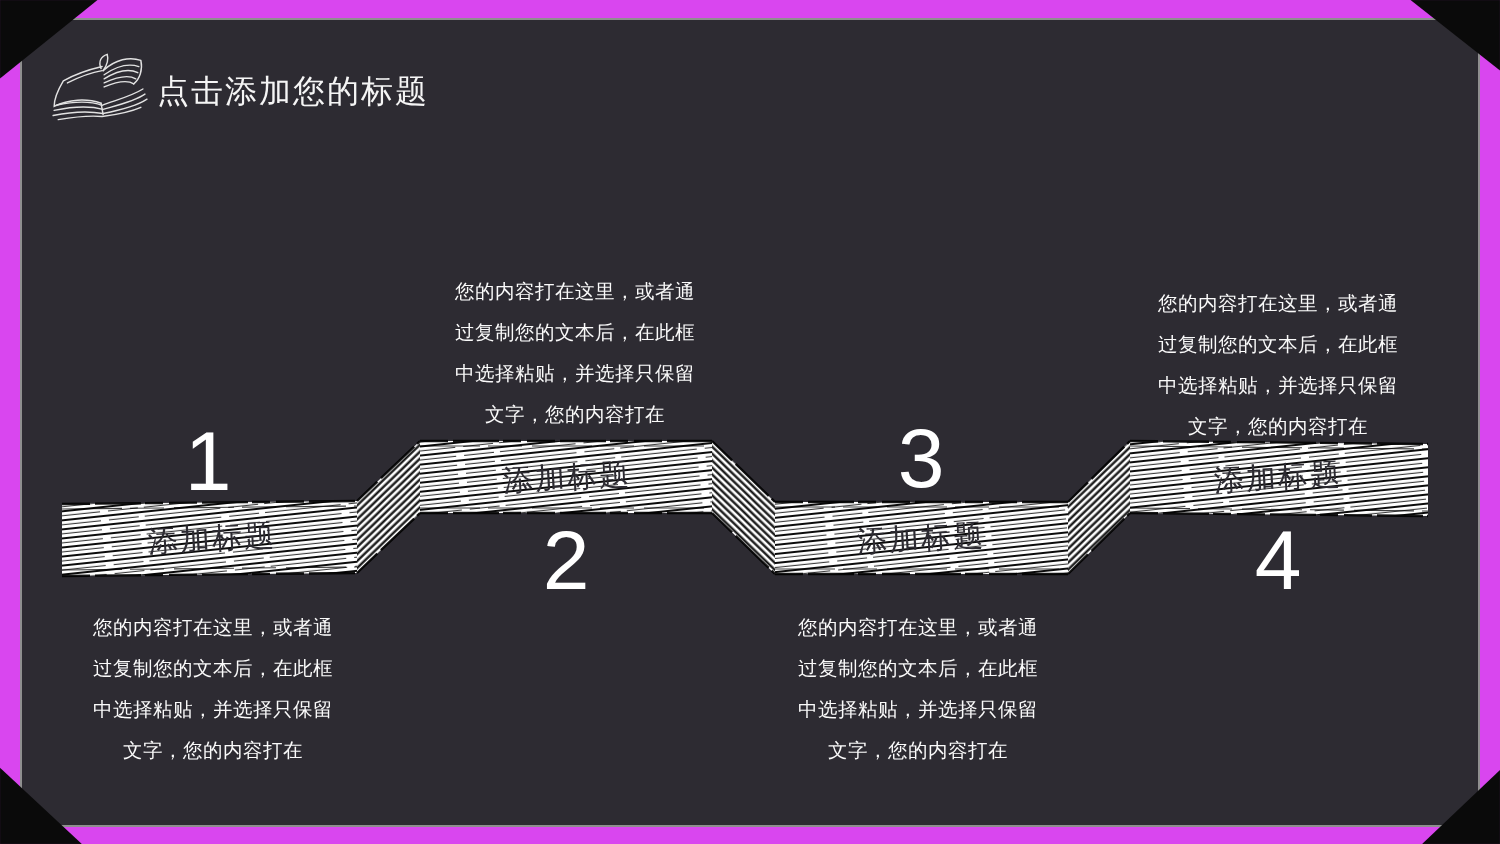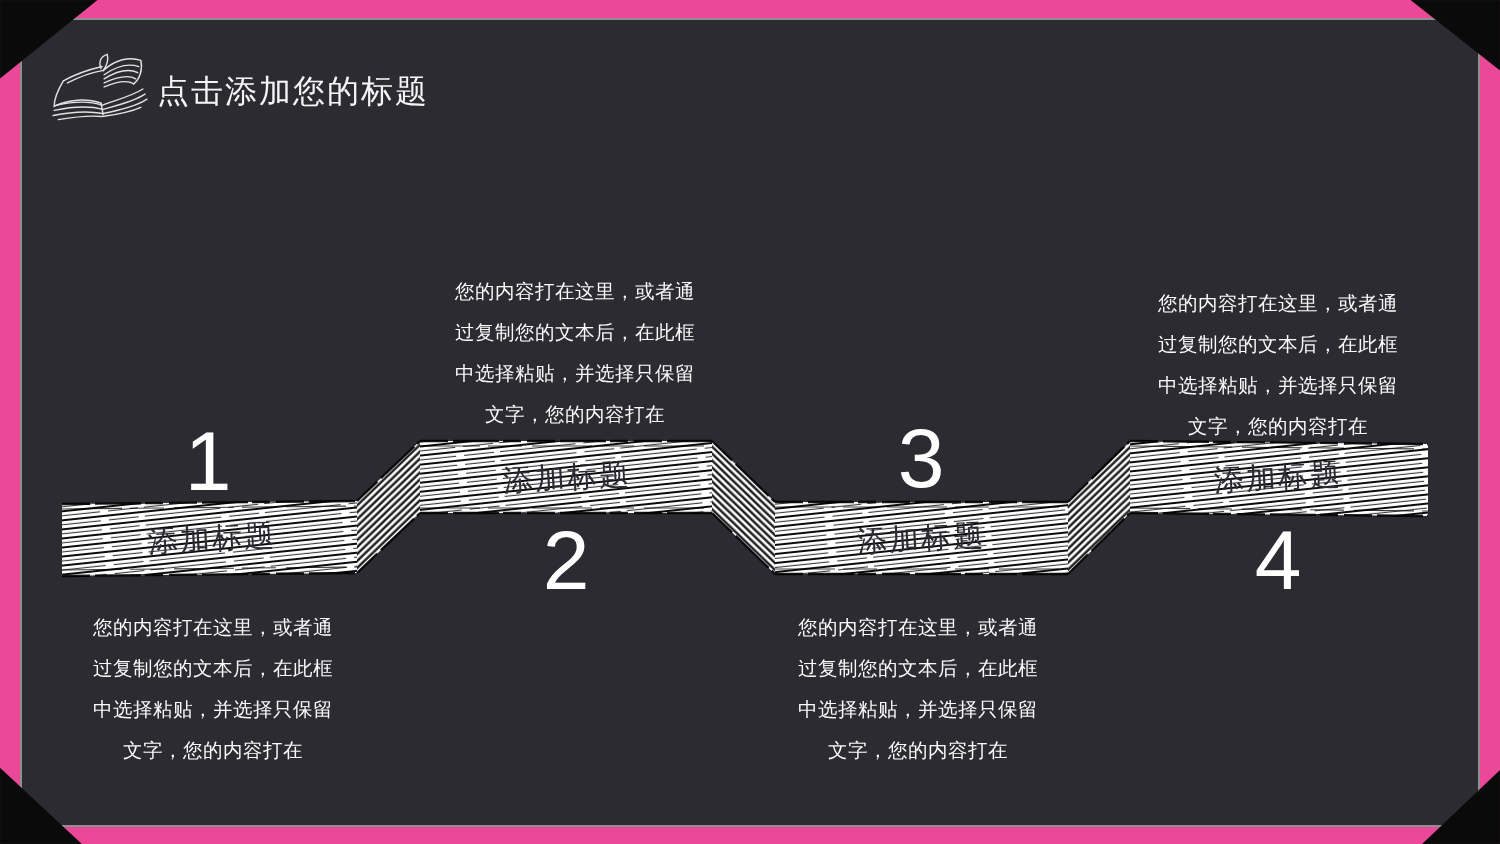--- a/index.html
+++ b/index.html
@@ -1,18 +1,18 @@
 <!DOCTYPE html>
 <html><head>
 <meta charset="utf-8">
 <style>
   html,body{margin:0;padding:0;background:#ffffff;}
   .page{
     position:relative;width:1500px;height:844px;overflow:hidden;
-    background:#ec4899;
+    background:#d946ef;
     font-family:"Liberation Sans","DejaVu Sans",sans-serif;
   }
   .slide{
     position:absolute;left:20px;top:18px;width:1460px;height:809px;
     background:#2d2b32;border:2px solid #8f8f8f;box-sizing:border-box;
   }
   
   .corner{position:absolute;background:#0a0a0a;filter:blur(1.4px);z-index:6;}
   .corner.tl{left:-2px;top:-2px;width:102px;height:82px;clip-path:polygon(0 0,100% 0,0 100%);}
   .corner.tr{right:-2px;top:-2px;width:94px;height:74px;clip-path:polygon(0 0,100% 0,100% 100%);}

